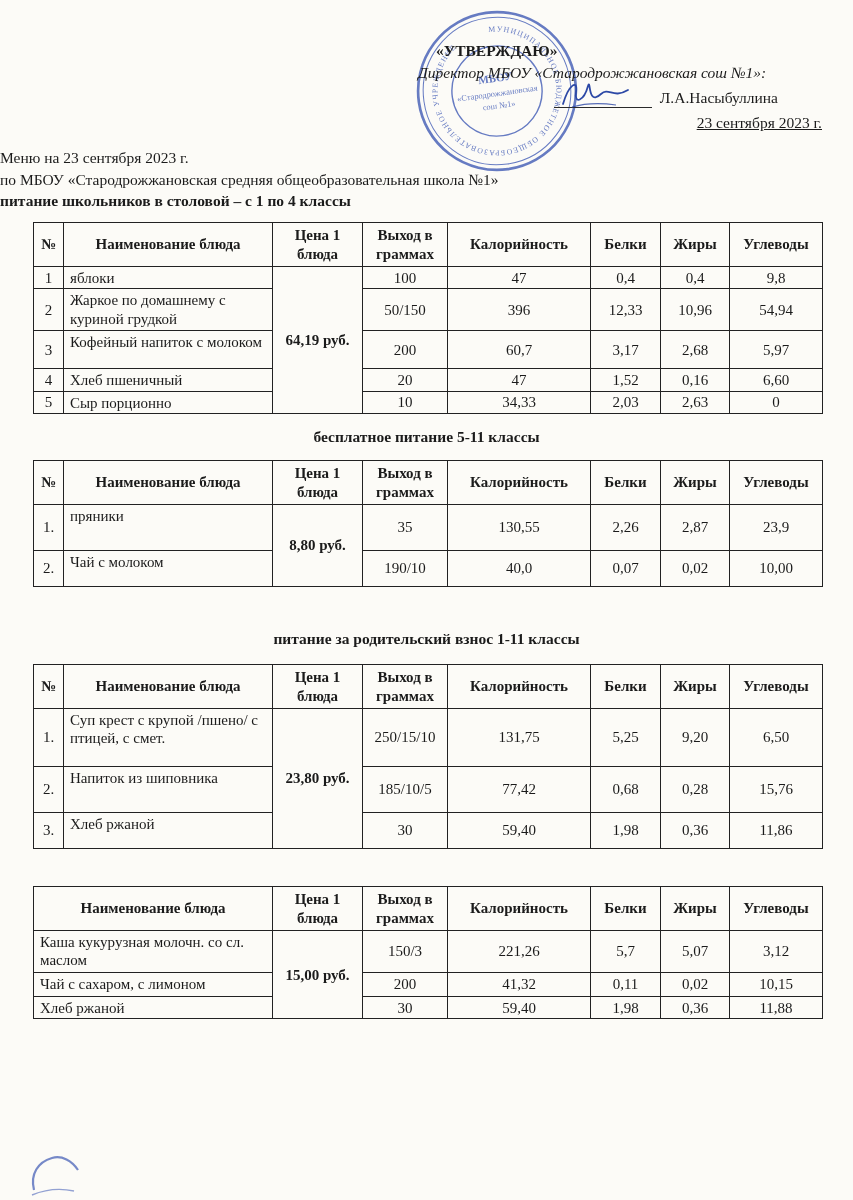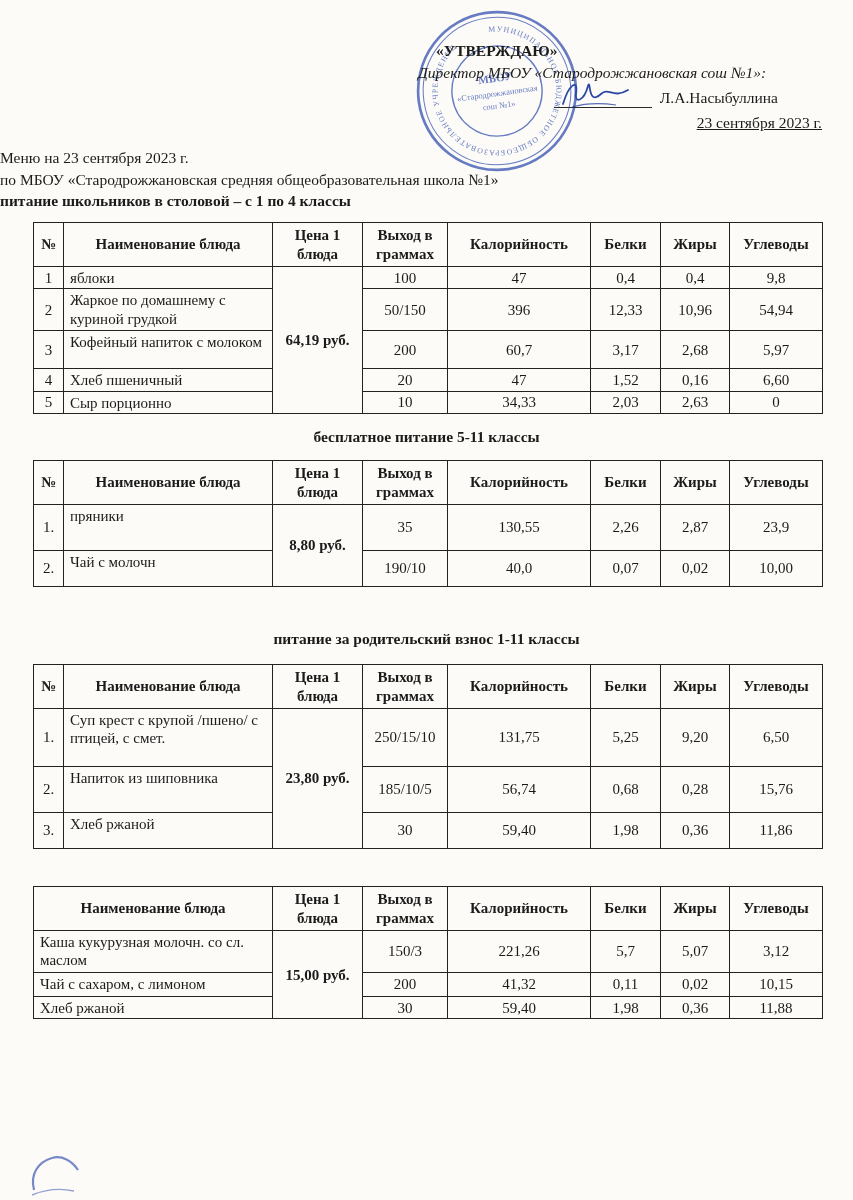--- a/index.html
+++ b/index.html
@@ -179,21 +179,21 @@
           <td class="c-name">пряники</td>
           <td class="c-price" rowspan="2">8,80 руб.</td>
           <td class="c-out">35</td>
           <td class="c-cal">130,55</td>
           <td class="c-prot">2,26</td>
           <td class="c-fat">2,87</td>
           <td class="c-carb">23,9</td>
         </tr>
         <tr>
           <td class="c-num">2.</td>
-          <td class="c-name">Чай с молочн</td>
+          <td class="c-name">Чай с молоком</td>
           <td class="c-out">190/10</td>
           <td class="c-cal">40,0</td>
           <td class="c-prot">0,07</td>
           <td class="c-fat">0,02</td>
           <td class="c-carb">10,00</td>
         </tr>
       </tbody>
     </table>
 
   <div class="section-title st-parent">питание за родительский взнос 1-11 классы</div>
@@ -218,21 +218,21 @@
           <td class="c-out">250/15/10</td>
           <td class="c-cal">131,75</td>
           <td class="c-prot">5,25</td>
           <td class="c-fat">9,20</td>
           <td class="c-carb">6,50</td>
         </tr>
         <tr>
           <td class="c-num">2.</td>
           <td class="c-name">Напиток из шиповника</td>
           <td class="c-out">185/10/5</td>
-          <td class="c-cal">56,74</td>
+          <td class="c-cal">77,42</td>
           <td class="c-prot">0,68</td>
           <td class="c-fat">0,28</td>
           <td class="c-carb">15,76</td>
         </tr>
         <tr>
           <td class="c-num">3.</td>
           <td class="c-name">Хлеб ржаной</td>
           <td class="c-out">30</td>
           <td class="c-cal">59,40</td>
           <td class="c-prot">1,98</td>

